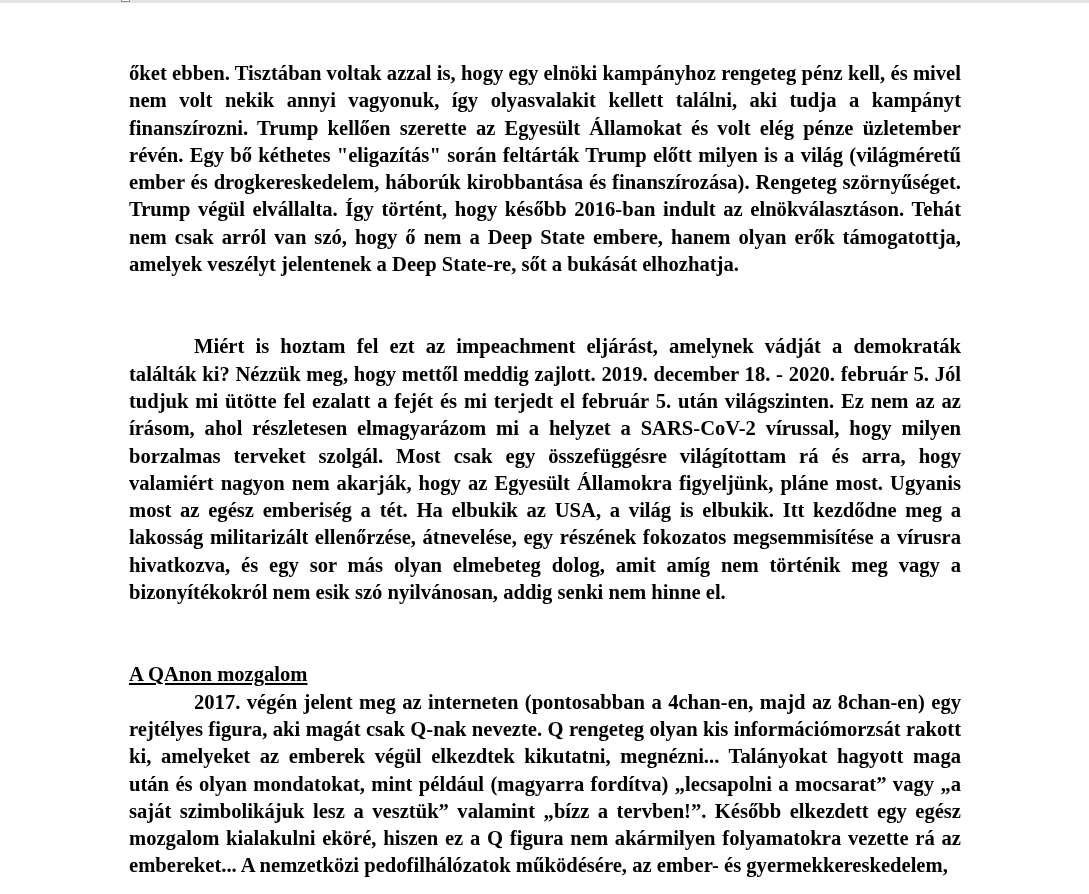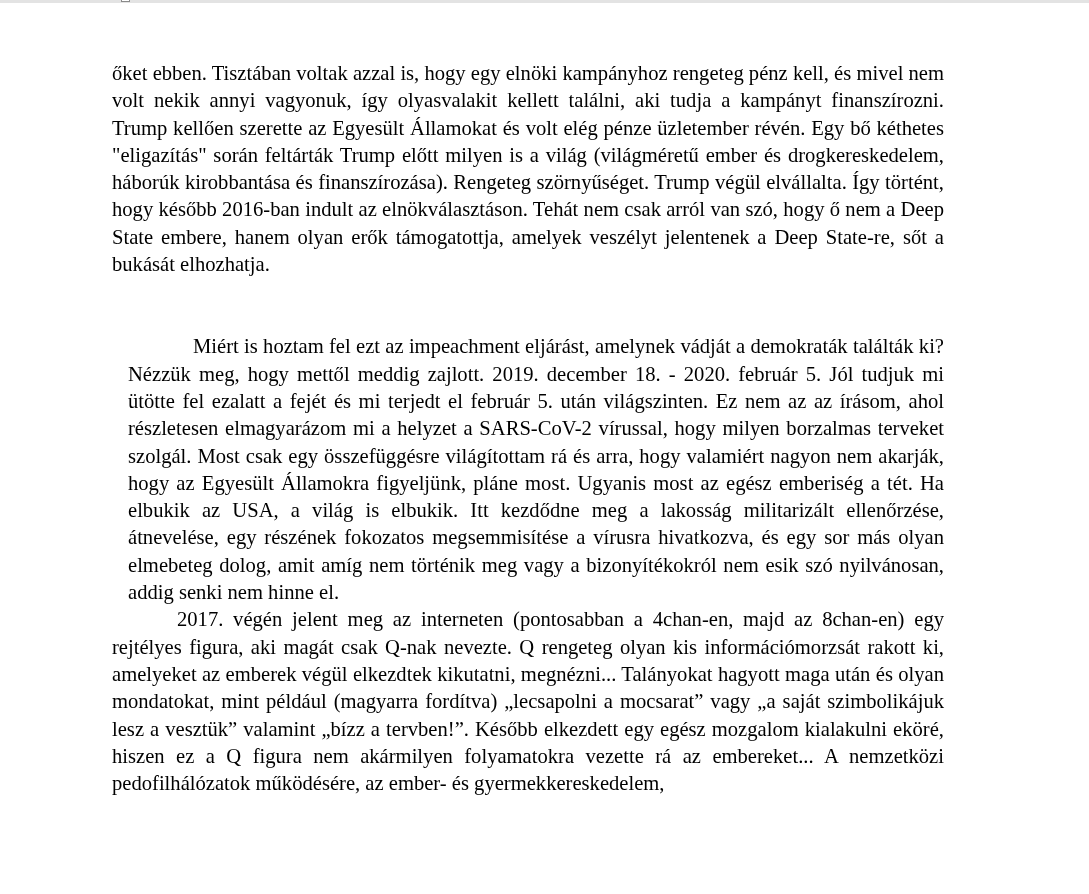--- a/index.html
+++ b/index.html
@@ -28,44 +28,46 @@
     top: 0;
     width: 9px;
     height: 2px;
     border: 1px solid #8a8a8a;
     border-top: none;
     background: #ffffff;
     box-sizing: border-box;
   }
   .page {
     position: absolute;
-    left: 112px;
+    left: 129px;
     top: 60px;
     width: 832px;
+    font-weight: bold;
   }
   p {
     margin: 0;
     font-size: 20.6px;
     line-height: 27.3px;
     text-align: justify;
   }
   p.indent { text-indent: 65px; }
   .para1 { }
-  .para2 { margin-top: 55px; margin-left: 16px; }
+  .para2 { margin-top: 55px; }
   .heading {
     margin-top: 55px;
     font-size: 20.6px;
     line-height: 27.3px;
     text-decoration: underline;
   }
   .para3 { }
 </style>
 </head>
 <body>
 
 <div class="top-strip"></div>
 <div class="crop-mark"></div>
 
 <div class="page">
   <p class="para1">őket ebben. Tisztában voltak azzal is, hogy egy elnöki kampányhoz rengeteg pénz kell, és mivel nem volt nekik annyi vagyonuk, így olyasvalakit kellett találni, aki tudja a kampányt finanszírozni. Trump kellően szerette az Egyesült Államokat és volt elég pénze üzletember révén. Egy bő kéthetes "eligazítás" során feltárták Trump előtt milyen is a világ (világméretű ember és drogkereskedelem, háborúk kirobbantása és finanszírozása). Rengeteg szörnyűséget. Trump végül elvállalta. Így történt, hogy később 2016-ban indult az elnökválasztáson. Tehát nem csak arról van szó, hogy ő nem a Deep State embere, hanem olyan erők támogatottja, amelyek veszélyt jelentenek a Deep State-re, sőt a bukását elhozhatja.</p>
   <p class="para2 indent">Miért is hoztam fel ezt az impeachment eljárást, amelynek vádját a demokraták találták ki? Nézzük meg, hogy mettől meddig zajlott. 2019. december 18. - 2020. február 5. Jól tudjuk mi ütötte fel ezalatt a fejét és mi terjedt el február 5. után világszinten. Ez nem az az írásom, ahol részletesen elmagyarázom mi a helyzet a SARS-CoV-2 vírussal, hogy milyen borzalmas terveket szolgál. Most csak egy összefüggésre világítottam rá és arra, hogy valamiért nagyon nem akarják, hogy az Egyesült Államokra figyeljünk, pláne most. Ugyanis most az egész emberiség a tét. Ha elbukik az USA, a világ is elbukik. Itt kezdődne meg a lakosság militarizált ellenőrzése, átnevelése, egy részének fokozatos megsemmisítése a vírusra hivatkozva, és egy sor más olyan  elmebeteg dolog, amit amíg nem történik meg vagy a bizonyítékokról nem esik szó nyilvánosan, addig senki nem hinne el.</p>
+  <div class="heading">A QAnon mozgalom</div>
   <p class="para3 indent">2017. végén jelent meg az interneten (pontosabban a 4chan-en, majd az 8chan-en) egy rejtélyes figura, aki magát csak Q-nak nevezte. Q rengeteg olyan kis információmorzsát rakott ki, amelyeket az emberek végül elkezdtek kikutatni, megnézni... Talányokat hagyott maga után és olyan mondatokat, mint például (magyarra fordítva) „lecsapolni a mocsarat” vagy „a saját szimbolikájuk lesz a vesztük” valamint „bízz a tervben!”. Később elkezdett egy egész mozgalom kialakulni eköré, hiszen ez a Q figura nem akármilyen folyamatokra vezette rá az embereket... A nemzetközi pedofilhálózatok működésére, az ember- és gyermekkereskedelem,</p>
 </div>
 
 </body></html>

